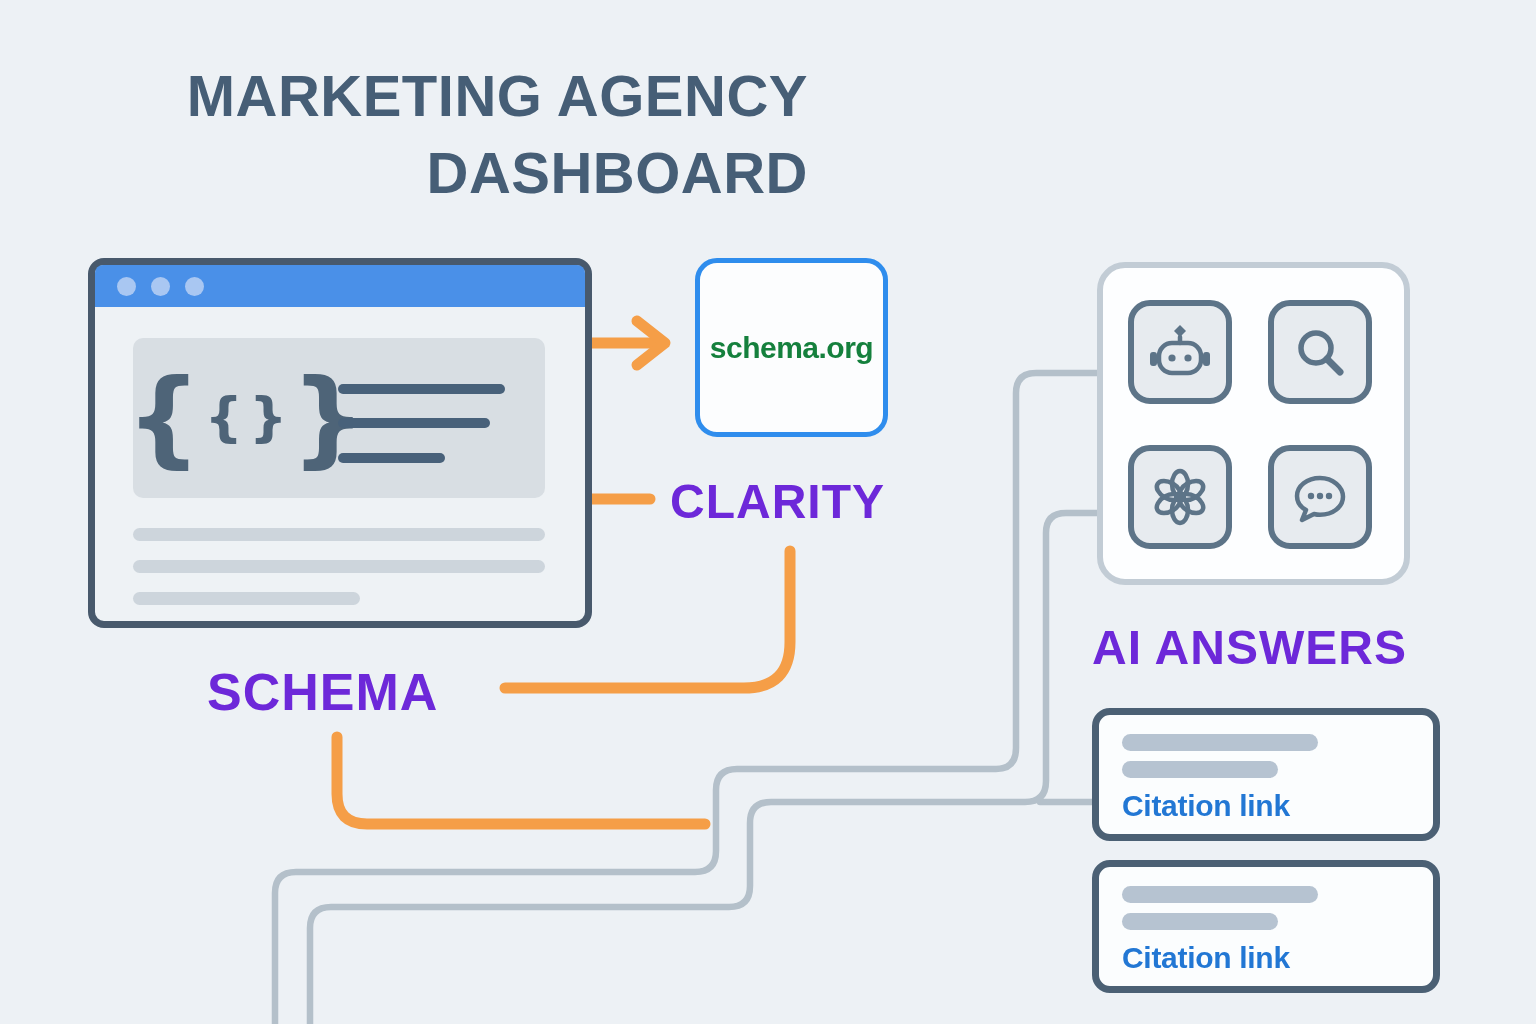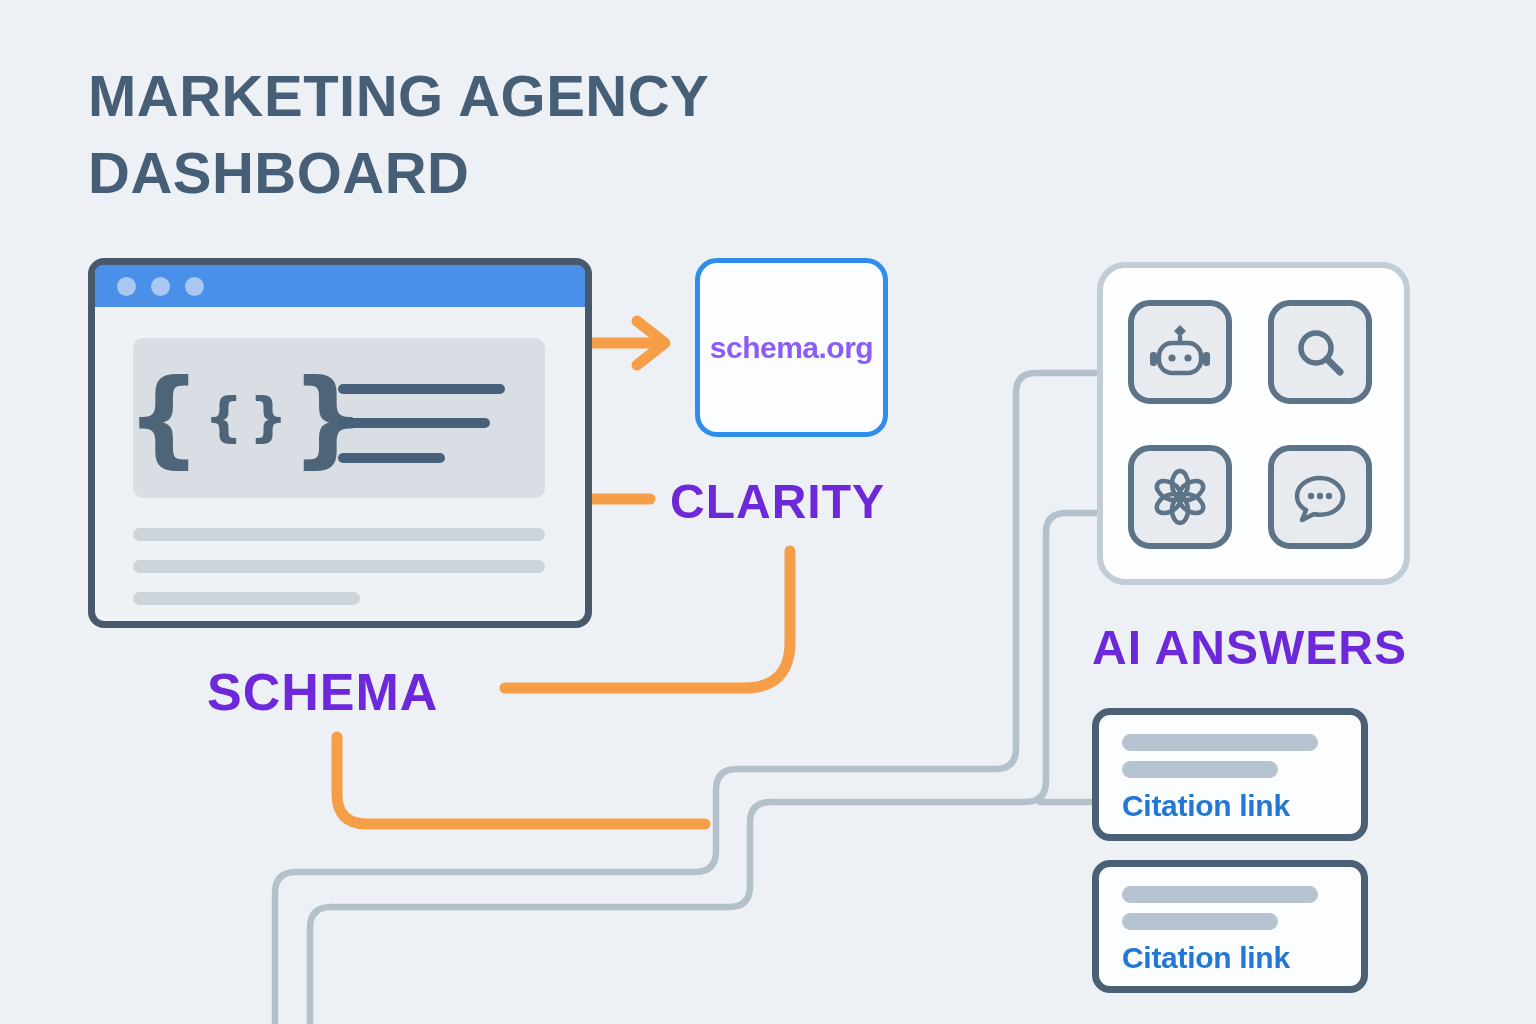--- a/index.html
+++ b/index.html
@@ -1,19 +1,20 @@
 <!DOCTYPE html>
 <html><head>
 <meta charset="utf-8">
 <style>
   html,body{margin:0;padding:0;}
   .canvas{
     position:relative; width:1536px; height:1024px;
     background:#edf1f5; overflow:hidden;
     font-family:"Liberation Sans", sans-serif;
+    text-align:right;
   }
   .abs{position:absolute;}
 
   
   .page-title{
     left:88px; top:58px; width:720px;
     font-size:58px; line-height:1.32; font-weight:700;
     letter-spacing:0.5px; color:#465e76;
   }
 
@@ -52,21 +53,21 @@
   .pb2{left:38px; top:295px; width:412px;}
   .pb3{left:38px; top:327px; width:227px;}
 
   
   .schema-box{
     left:695px; top:258px; width:193px; height:179px;
     background:#fcfdfe; border:5px solid #2f8ded; border-radius:22px;
     box-sizing:border-box; display:flex; align-items:center; justify-content:center;
     z-index:2;
   }
-  .schema-box span{font-size:30px; font-weight:700; color:#8b5cf6; letter-spacing:-0.5px;}
+  .schema-box span{font-size:30px; font-weight:700; color:#15803d; letter-spacing:-0.5px;}
 
   
   .blue-label{color:#6d28d9; font-weight:700; z-index:2; white-space:nowrap;}
   .clarity{left:670px; top:474px; font-size:48px; letter-spacing:1px;}
   .schema-label{left:207px; top:662px; font-size:52px; letter-spacing:1px;}
   .ai-answers{left:1092px; top:620px; font-size:48px; letter-spacing:1px;}
 
   
   .ai-panel{
     left:1097px; top:262px; width:313px; height:323px;
@@ -77,21 +78,21 @@
     position:absolute; width:104px; height:104px; box-sizing:border-box;
     background:#e7ebef; border:6px solid #5d7488; border-radius:22px;
     display:flex; align-items:center; justify-content:center;
   }
   .t1{left:25px; top:32px;} .t2{left:165px; top:32px;}
   .t3{left:25px; top:177px;} .t4{left:165px; top:177px;}
   .tile svg{display:block;}
 
   
   .card{
-    left:1092px; width:276px; height:133px;
+    left:1092px; width:348px; height:133px;
     background:#fbfdfe; border:7px solid #4b6074; border-radius:18px;
     box-sizing:border-box; z-index:2;
   }
   .card1{top:708px;} .card2{top:860px;}
   .card-bar{position:absolute; height:17px; border-radius:9px; background:#b6c3d1;}
   .cb1{left:23px; top:19px; width:196px;}
   .cb2{left:23px; top:46px; width:156px;}
   .card-link{
     position:absolute; left:23px; top:74px;
     font-size:30px; font-weight:700; color:#2277d4; letter-spacing:-0.3px;

